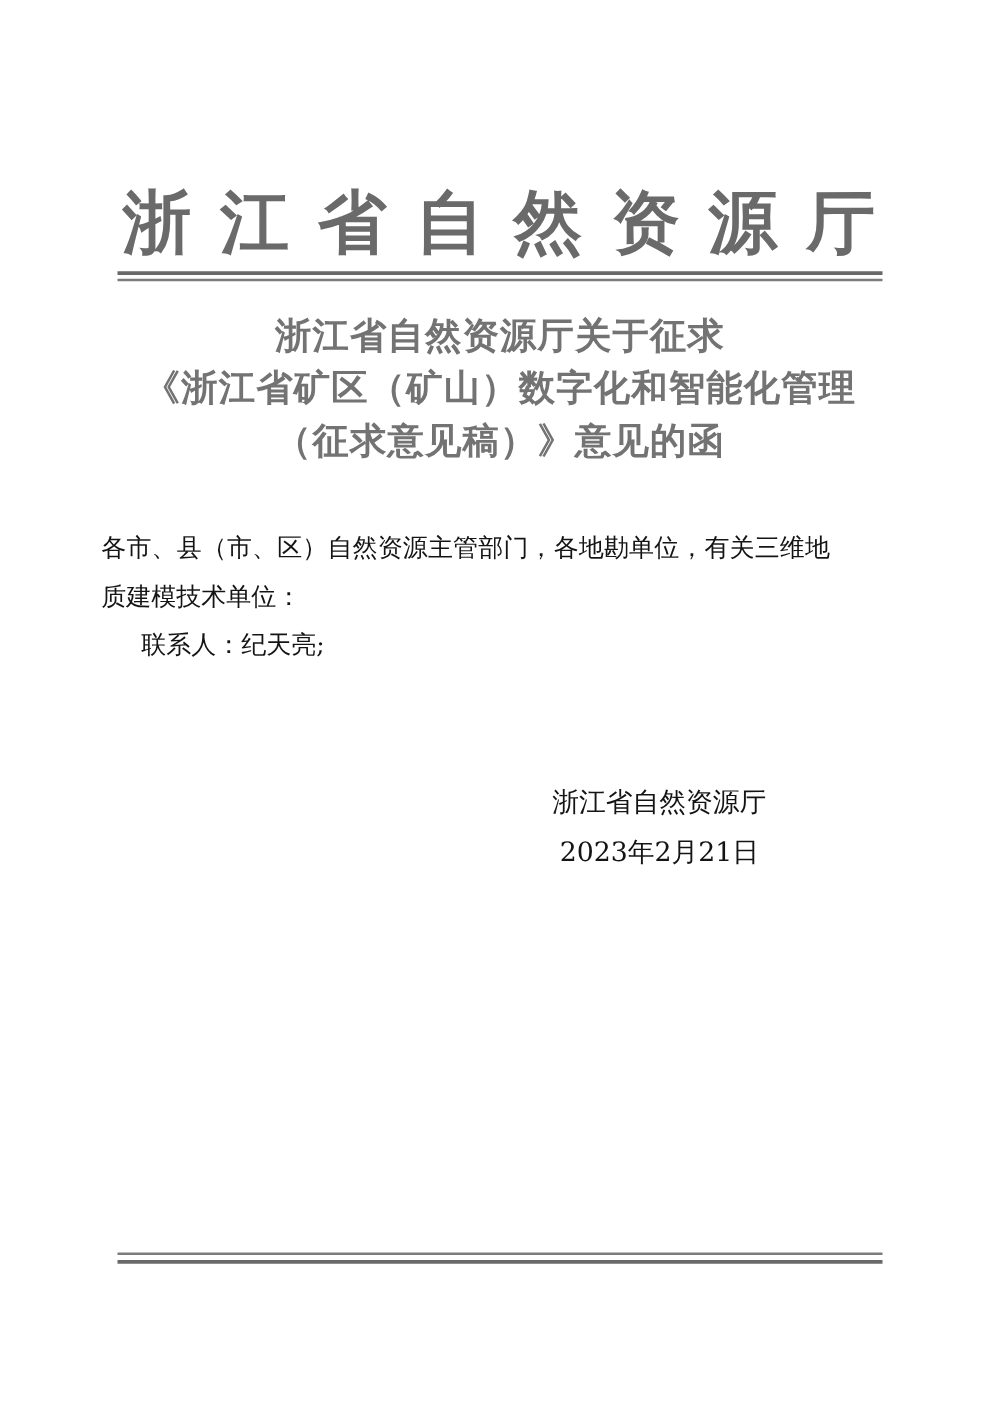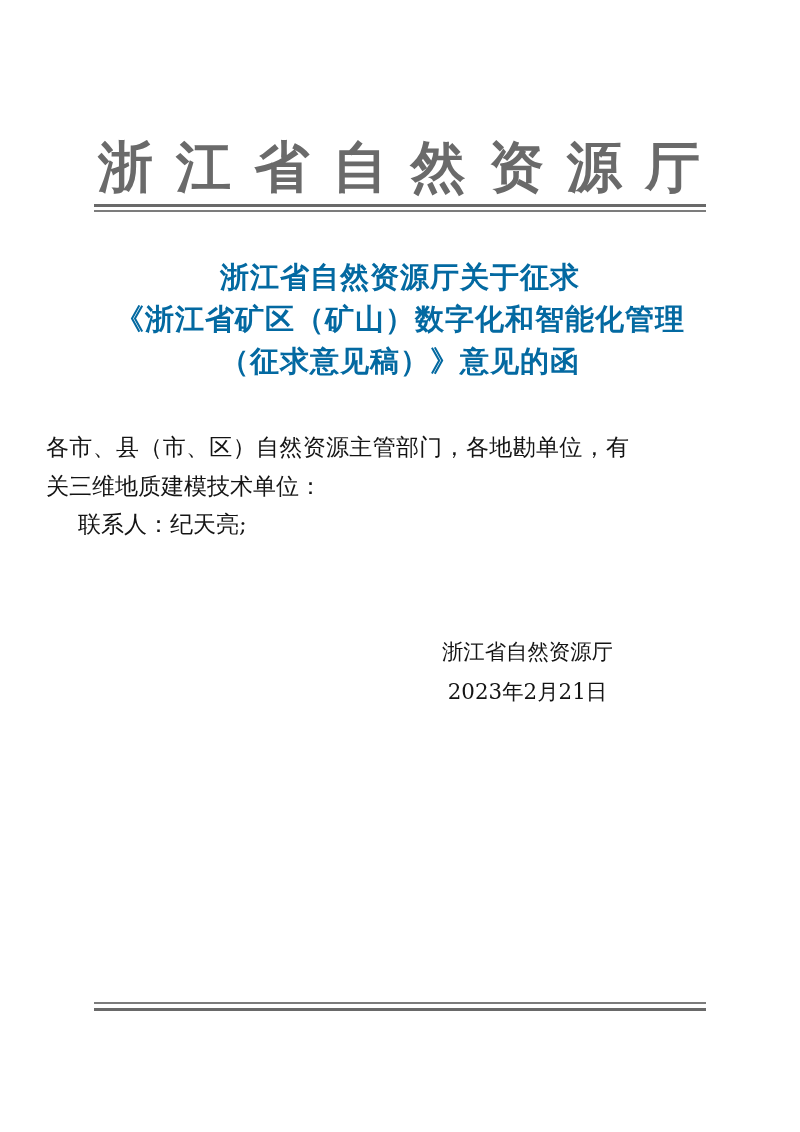--- a/index.html
+++ b/index.html
@@ -12,52 +12,52 @@
     width: 800px;
     height: 1132px;
     margin: 0 auto;
     background: #ffffff;
     font-family: "DejaVu Serif", "Liberation Serif", serif;
     color: #111111;
     overflow: hidden;
   }
   
   .letterhead {
-    margin: 0;
+    margin: 11px;
     padding-top: 139px;
     text-align: center;
     font-size: 55px;
     line-height: 56px;
     font-weight: bold;
     color: #6a6a6a;
     letter-spacing: 2px;
     white-space: nowrap;
   }
   .letterhead-rule {
     width: 612px;
     margin: 9px auto 0 auto;
     height: 3px;
     border-top: 3.5px solid #696969;
     border-bottom: 2px solid #7c7c7c;
   }
   
   .doc-title {
-    margin-top: 44px;
+    margin-top: 22px;
     text-align: center;
     font-size: 29px;
     line-height: 42px;
     font-weight: bold;
-    color: #0369a1;
+    color: #737373;
     letter-spacing: 1px;
   }
   
   .doc-body {
-    margin: 46px 0 0 46px;
+    margin: 46px 0 0 81px;
     width: 583px;
-    font-size: 23px;
+    font-size: 20px;
     line-height: 38.6px;
     text-align: justify;
     color: #141414;
   }
   .doc-body p {
     margin: 0;
     padding: 0;
   }
   .indented {
     text-indent: 32px;

